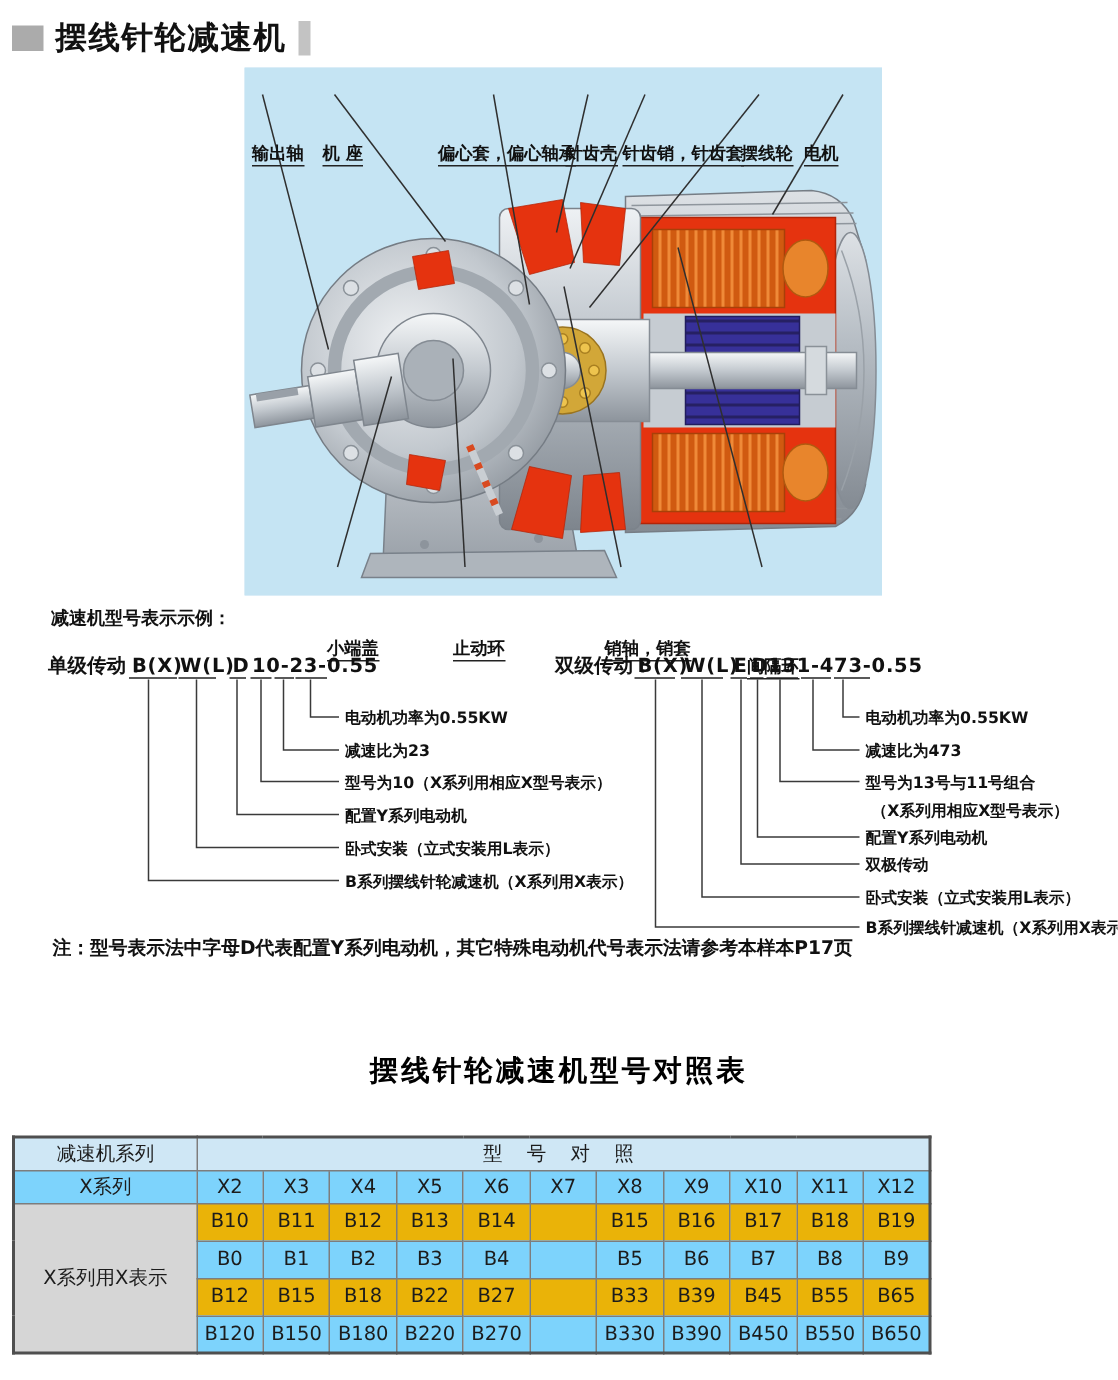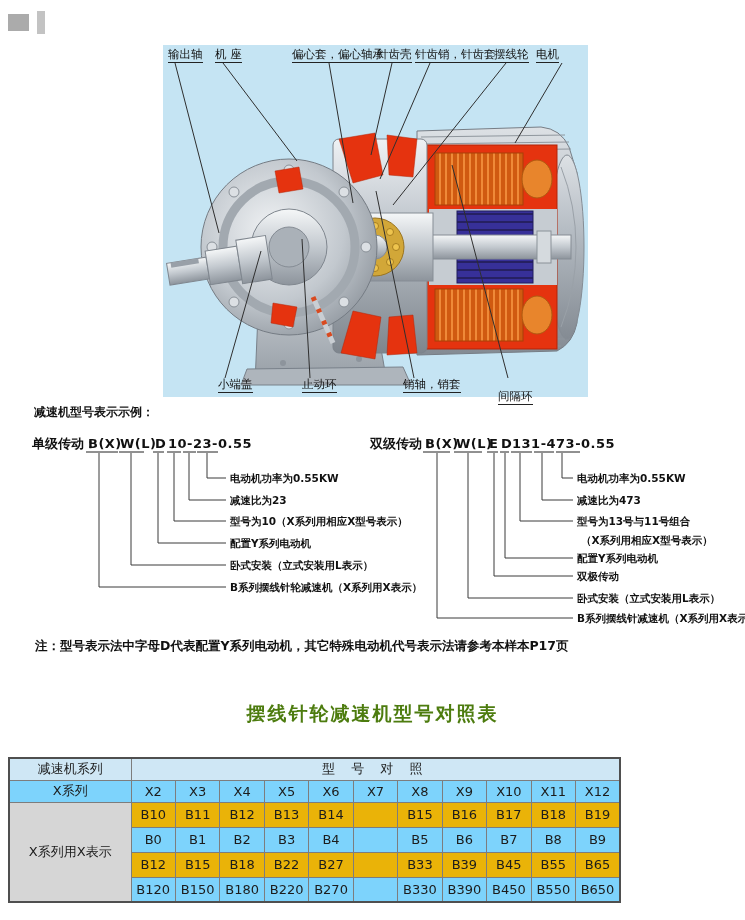--- a/index.html
+++ b/index.html
@@ -13,37 +13,37 @@
   
   .title-bar{left:8px;top:11px;display:flex;align-items:center;gap:8px;}
   .title-square{width:21px;height:17px;background:#ababab;}
   .title-text{font-size:21px;font-weight:bold;letter-spacing:1px;color:#111;}
   .title-tail{width:8px;height:23px;background:#c3c3c3;}
 
   
   .diagram{left:163px;top:45px;width:425px;height:352px;background:#c5e4f3;}
   .diagram svg{position:absolute;left:0;top:0;}
   .dlabel{
-    position:absolute;font-size:11.5px;font-weight:normal;color:#111;
-    border-bottom:1px solid #222;padding-bottom:1px;white-space:nowrap;line-height:13px;
+    position:absolute;font-size:11.5px;font-weight:bold;color:#111;
+    border-bottom:1px solid #222;padding-bottom:1px;white-space:nowrap;line-height:13px;margin-top:48px;
   }
 
   
   .model-heading{left:34px;top:404px;font-size:12px;font-weight:bold;color:#111;}
   .model-fig{overflow:visible;}
   .model-fig text{fill:#111;}
   .code-label{font-size:13px;font-weight:bold;}
   .code-part{font-size:13px;font-weight:bold;letter-spacing:0.5px;}
   .callout{font-size:10.5px;font-weight:600;}
   .lead{stroke:#3a3a3a;stroke-width:1;fill:none;}
   .uline{stroke:#222;stroke-width:1;}
-  .note{left:35px;top:638px;font-size:12.5px;font-weight:600;color:#111;}
+  .note{left:35px;top:624px;font-size:12.5px;font-weight:600;color:#111;}
 
   
-  .table-title{left:0;top:701px;width:745px;text-align:center;font-size:19px;font-weight:bold;letter-spacing:2px;color:#4d7c0f;}
+  .table-title{left:0;top:701px;width:745px;text-align:center;font-size:19px;font-weight:bold;letter-spacing:2px;color:#000000;}
   table.cmp{
     position:absolute;left:8px;top:757px;width:613px;
     border-collapse:collapse;table-layout:fixed;
     border:2px solid #4f4f4f;
   }
   table.cmp td,table.cmp th{
     border:1px solid #7d7d7d;text-align:center;vertical-align:middle;
     font-size:13px;font-weight:normal;color:#1c1c1c;padding:0;
   }
   tr.hrow{height:22px;}
@@ -52,20 +52,21 @@
   .bg-gray{background:#d6d6d6;}
   .bg-yellow{background:#eab308;}
   .bg-white{background:#7dd3fc;}
   .sp{letter-spacing:6px;}
 </style>
 </head>
 <body>
 
 <div class="abs title-bar">
   <div class="title-square"></div>
+  <div class="title-text">摆线针轮减速机</div>
   <div class="title-tail"></div>
 </div>
 
 <div class="abs diagram">
   <svg width="425" height="352" viewBox="0 0 425 352">
     <defs>
       <linearGradient id="gMetalV" x1="0" y1="0" x2="0" y2="1">
         <stop offset="0" stop-color="#eef1f4"></stop>
           <stop offset="0.45" stop-color="#b9c0c7"></stop>
           <stop offset="1" stop-color="#7e858d"></stop>

